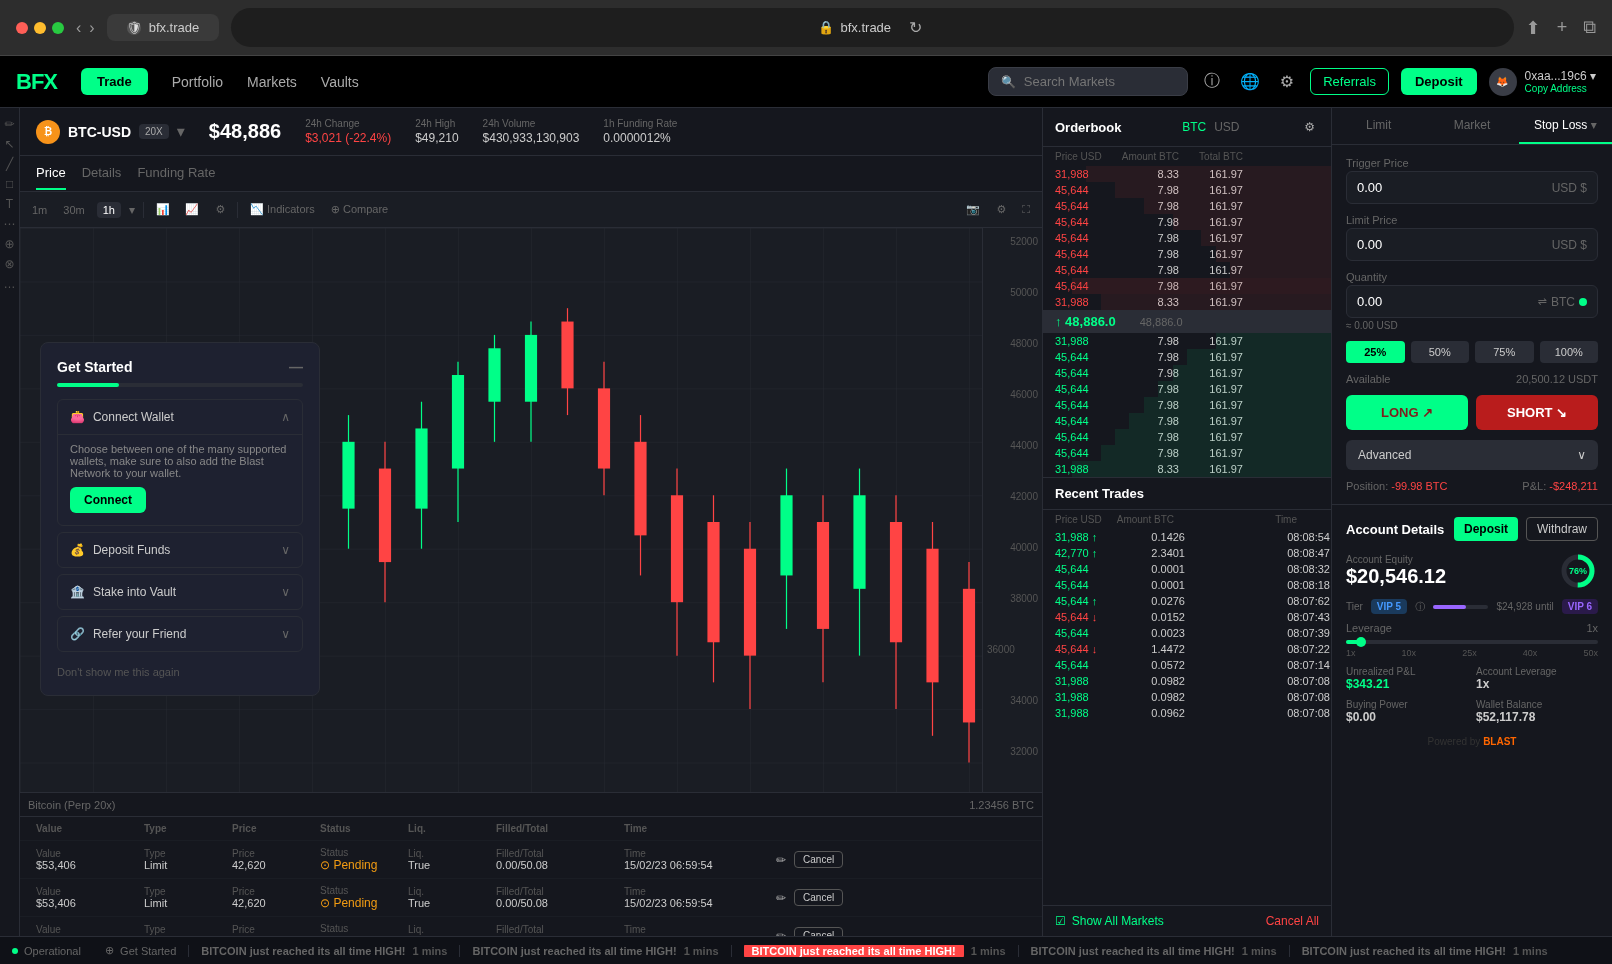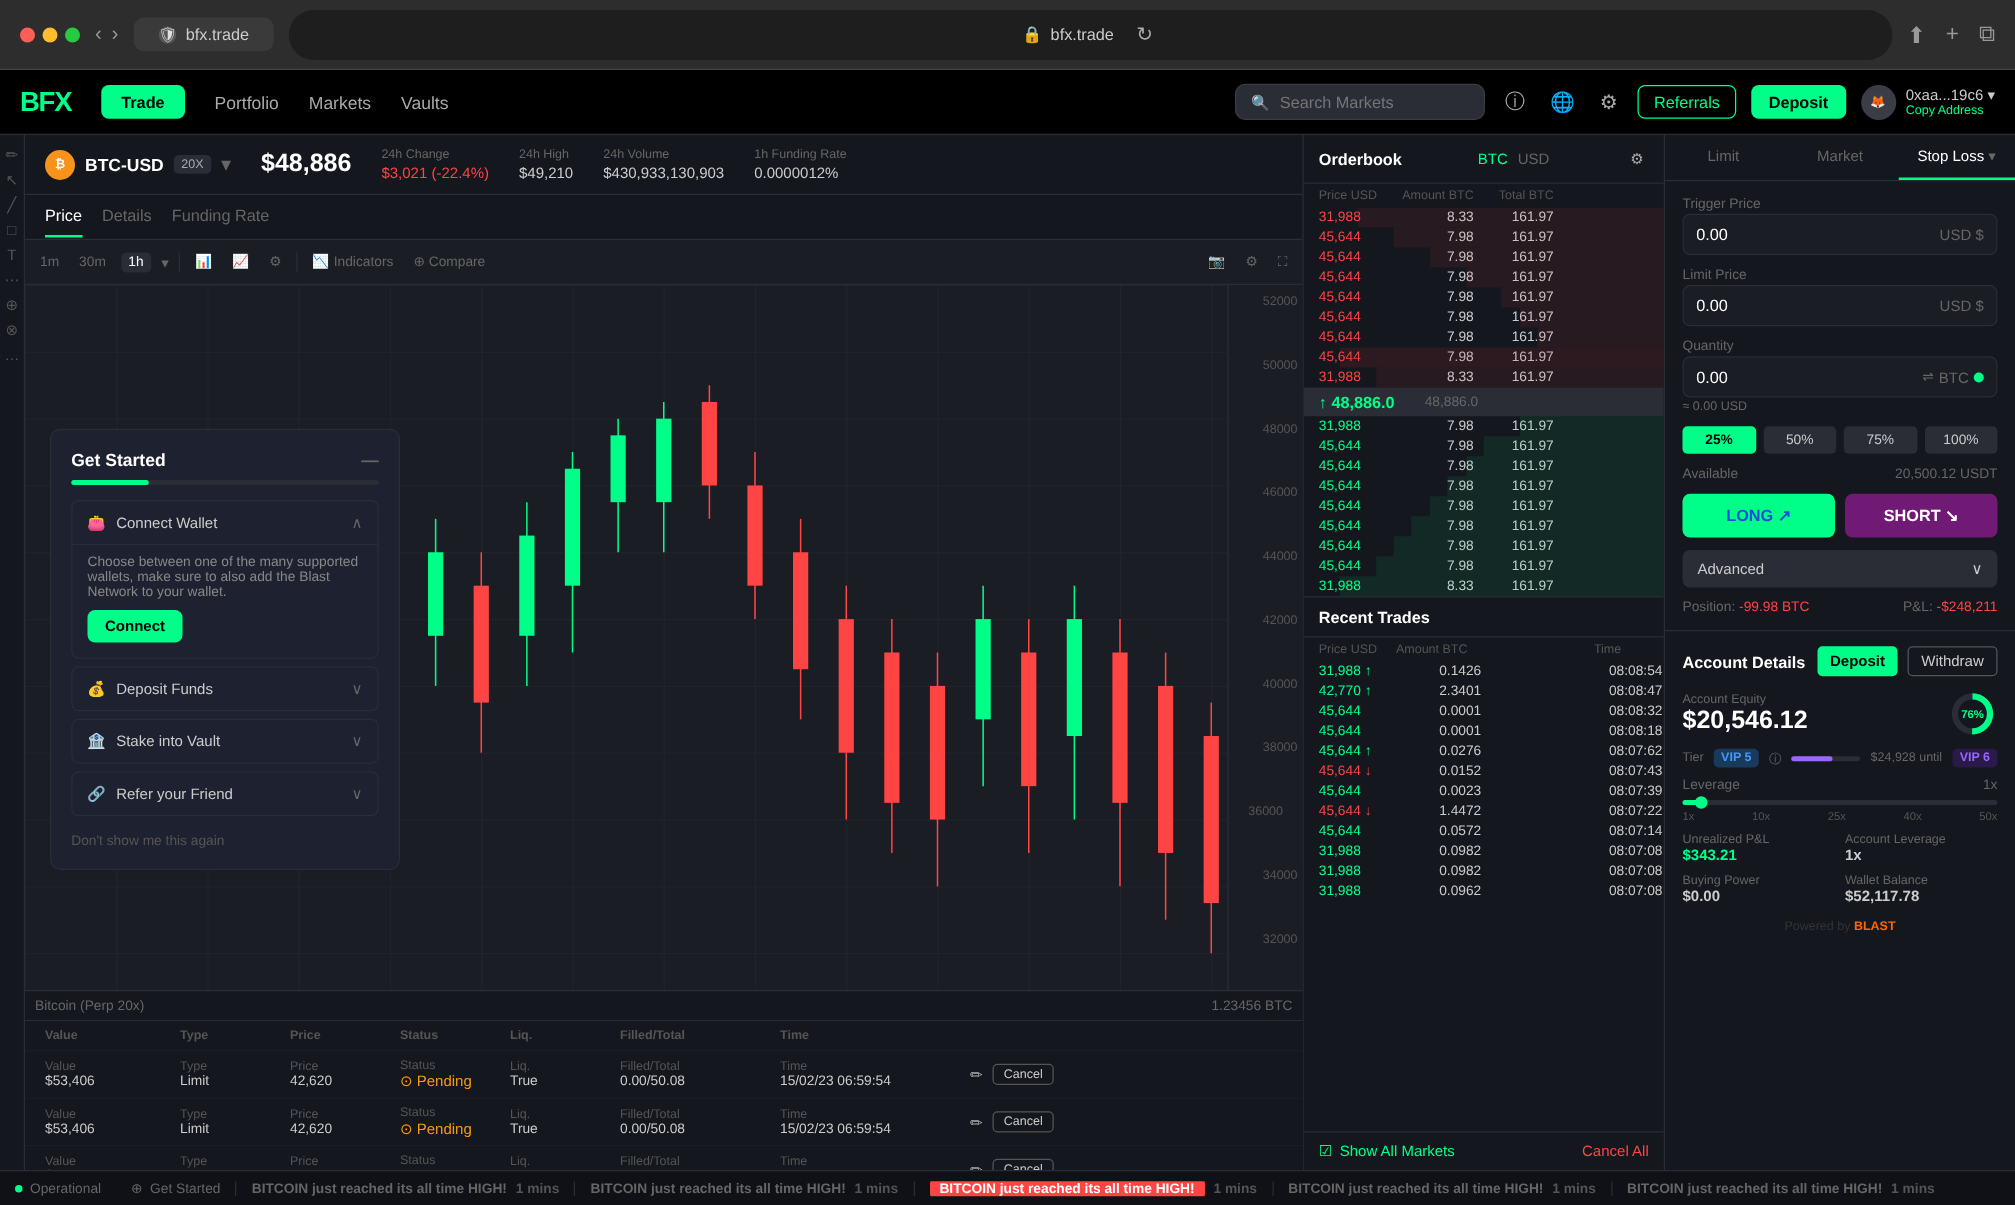--- a/index.html
+++ b/index.html
@@ -124,22 +124,22 @@
     
     .order-form { padding: 12px 14px; display: flex; flex-direction: column; gap: 10px; }
     .form-label { color: #666; font-size: 11px; margin-bottom: 2px; }
     .form-input-row { background: #1a1d24; border: 1px solid #2a2d36; border-radius: 6px; padding: 8px 10px; display: flex; align-items: center; justify-content: space-between; }
     .form-input { background: none; border: none; color: #fff; font-size: 13px; width: 80px; outline: none; }
     .form-currency { color: #666; font-size: 12px; }
     .pct-row { display: flex; gap: 6px; }
     .pct-btn { flex: 1; background: #2a2d36; border: none; color: #ccc; padding: 5px; border-radius: 4px; font-size: 11px; cursor: pointer; text-align: center; }
     .pct-btn.active { background: #00ff88; color: #000; font-weight: 700; }
     .available-row { display: flex; justify-content: space-between; color: #666; font-size: 11px; }
-    .long-btn { background: #00ff88; color: #1d4ed8; border: none; border-radius: 6px; padding: 10px; font-size: 13px; font-weight: 700; cursor: pointer; display: flex; align-items: center; justify-content: center; gap: 4px; width: 100%; }
-    .short-btn { background: #701a75; color: #fff; border: none; border-radius: 6px; padding: 10px; font-size: 13px; font-weight: 700; cursor: pointer; display: flex; align-items: center; justify-content: center; gap: 4px; width: 100%; }
+    .long-btn { background: #00ff88; color: #7f1d1d; border: none; border-radius: 6px; padding: 10px; font-size: 13px; font-weight: 700; cursor: pointer; display: flex; align-items: center; justify-content: center; gap: 4px; width: 100%; }
+    .short-btn { background: #b91c1c; color: #fff; border: none; border-radius: 6px; padding: 10px; font-size: 13px; font-weight: 700; cursor: pointer; display: flex; align-items: center; justify-content: center; gap: 4px; width: 100%; }
     .action-row { display: flex; gap: 8px; }
     .advanced-row { background: #2a2d36; border-radius: 6px; padding: 8px 12px; display: flex; justify-content: space-between; align-items: center; color: #ccc; font-size: 12px; cursor: pointer; }
     .position-row { display: flex; justify-content: space-between; font-size: 11px; }
     .pos-label { color: #666; }
     .pos-value { color: #ff4444; }
 
     
     .account-section { border-top: 1px solid #2a2d36; padding: 12px 14px; }
     .account-header { display: flex; align-items: center; justify-content: space-between; margin-bottom: 10px; }
     .account-title { font-weight: 600; font-size: 13px; color: #fff; }
@@ -426,21 +426,21 @@
 
         <div style="position:absolute;right:0;top:0;bottom:0;width:60px;background:#1a1d24;border-left:1px solid #2a2d36;display:flex;flex-direction:column;justify-content:space-between;padding:8px 4px;">
           <span style="color:#555;font-size:10px;text-align:right;">52000</span>
           <span style="color:#555;font-size:10px;text-align:right;">50000</span>
           <span style="color:#555;font-size:10px;text-align:right;">48000</span>
           <span style="color:#555;font-size:10px;text-align:right;">46000</span>
           <span style="color:#555;font-size:10px;text-align:right;">44000</span>
           <span style="color:#555;font-size:10px;text-align:right;">42000</span>
           <span style="color:#555;font-size:10px;text-align:right;">40000</span>
           <span style="color:#555;font-size:10px;text-align:right;">38000</span>
-          <span style="color:#555;font-size:10px;text-align:center;">36000</span>
+          <span style="color:#555;font-size:10px;text-align:left;">36000</span>
           <span style="color:#555;font-size:10px;text-align:right;">34000</span>
           <span style="color:#555;font-size:10px;text-align:right;">32000</span>
           <span style="color:#555;font-size:10px;text-align:right;">30000</span>
         </div>
 
         <div class="get-started">
           <div class="gs-title">
             <span>Get Started</span>
             <span style="cursor:pointer;color:#666;">—</span>
           </div>

